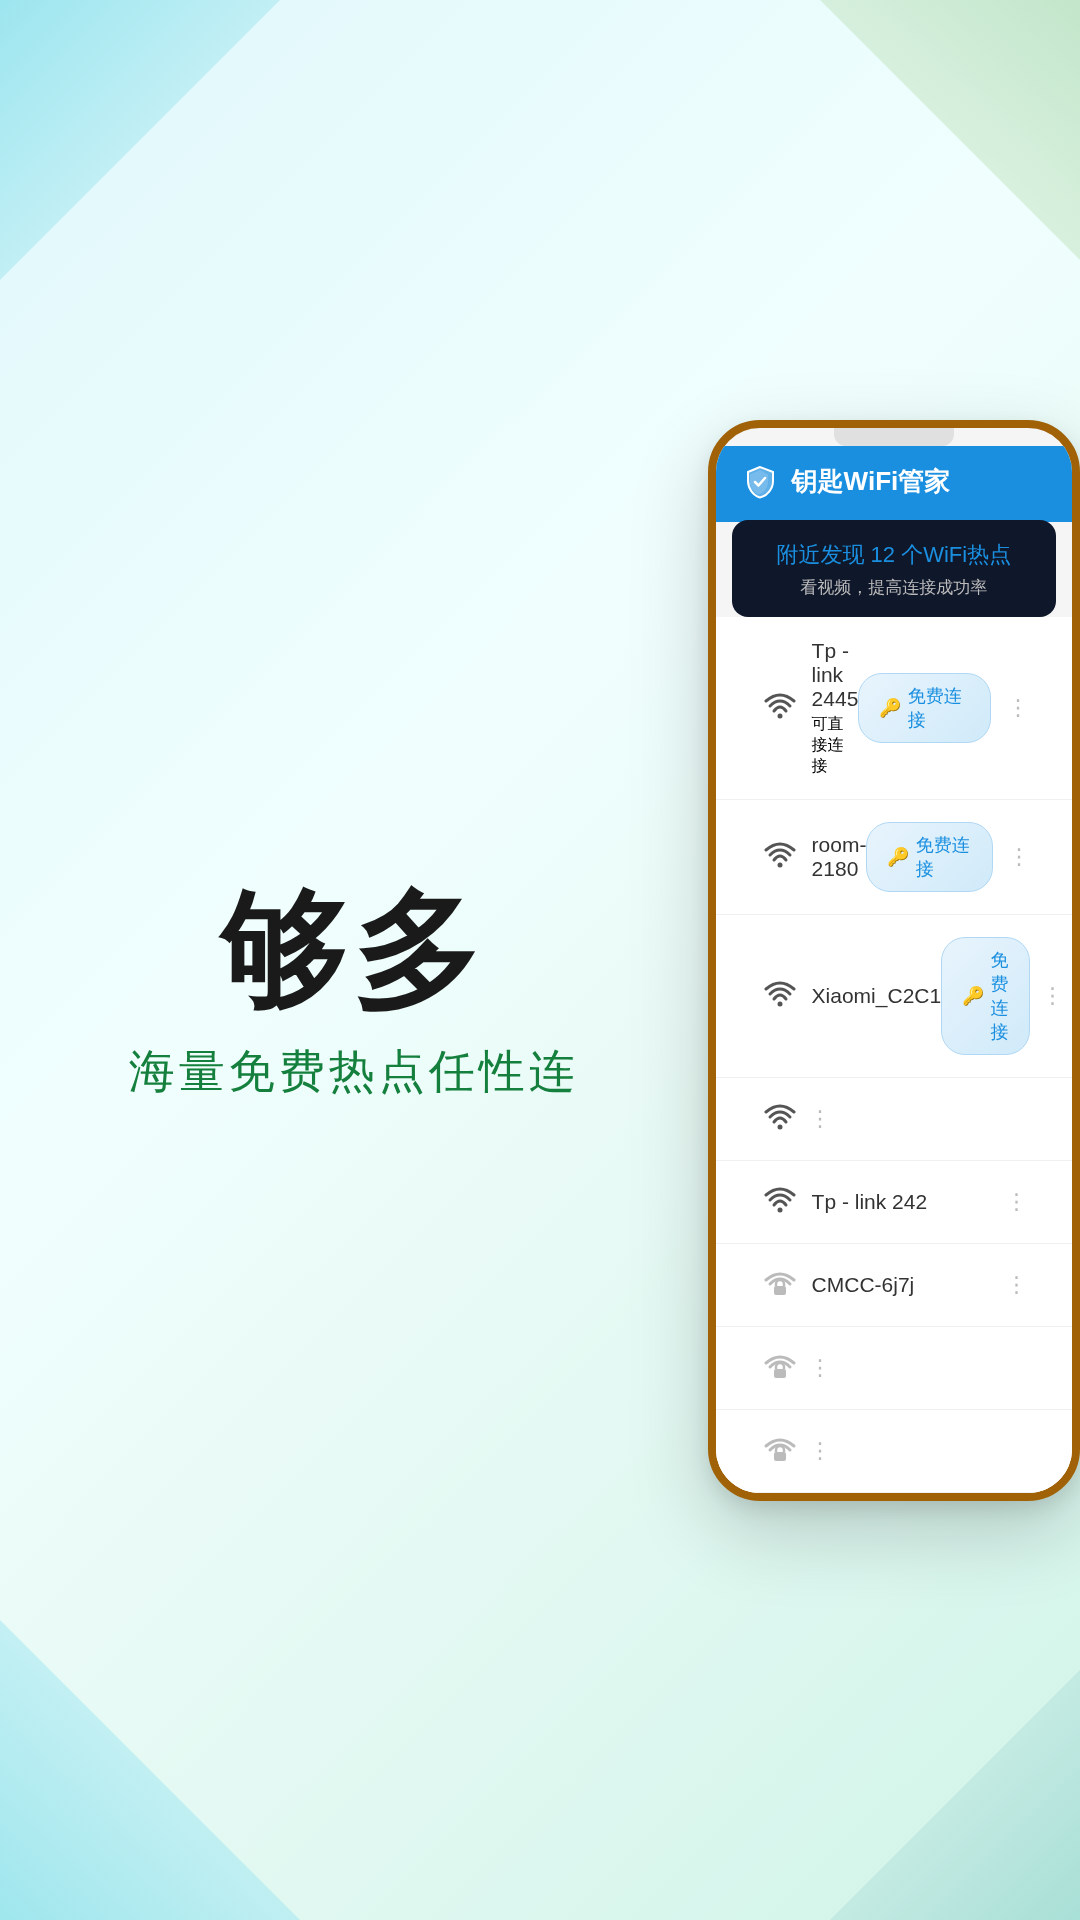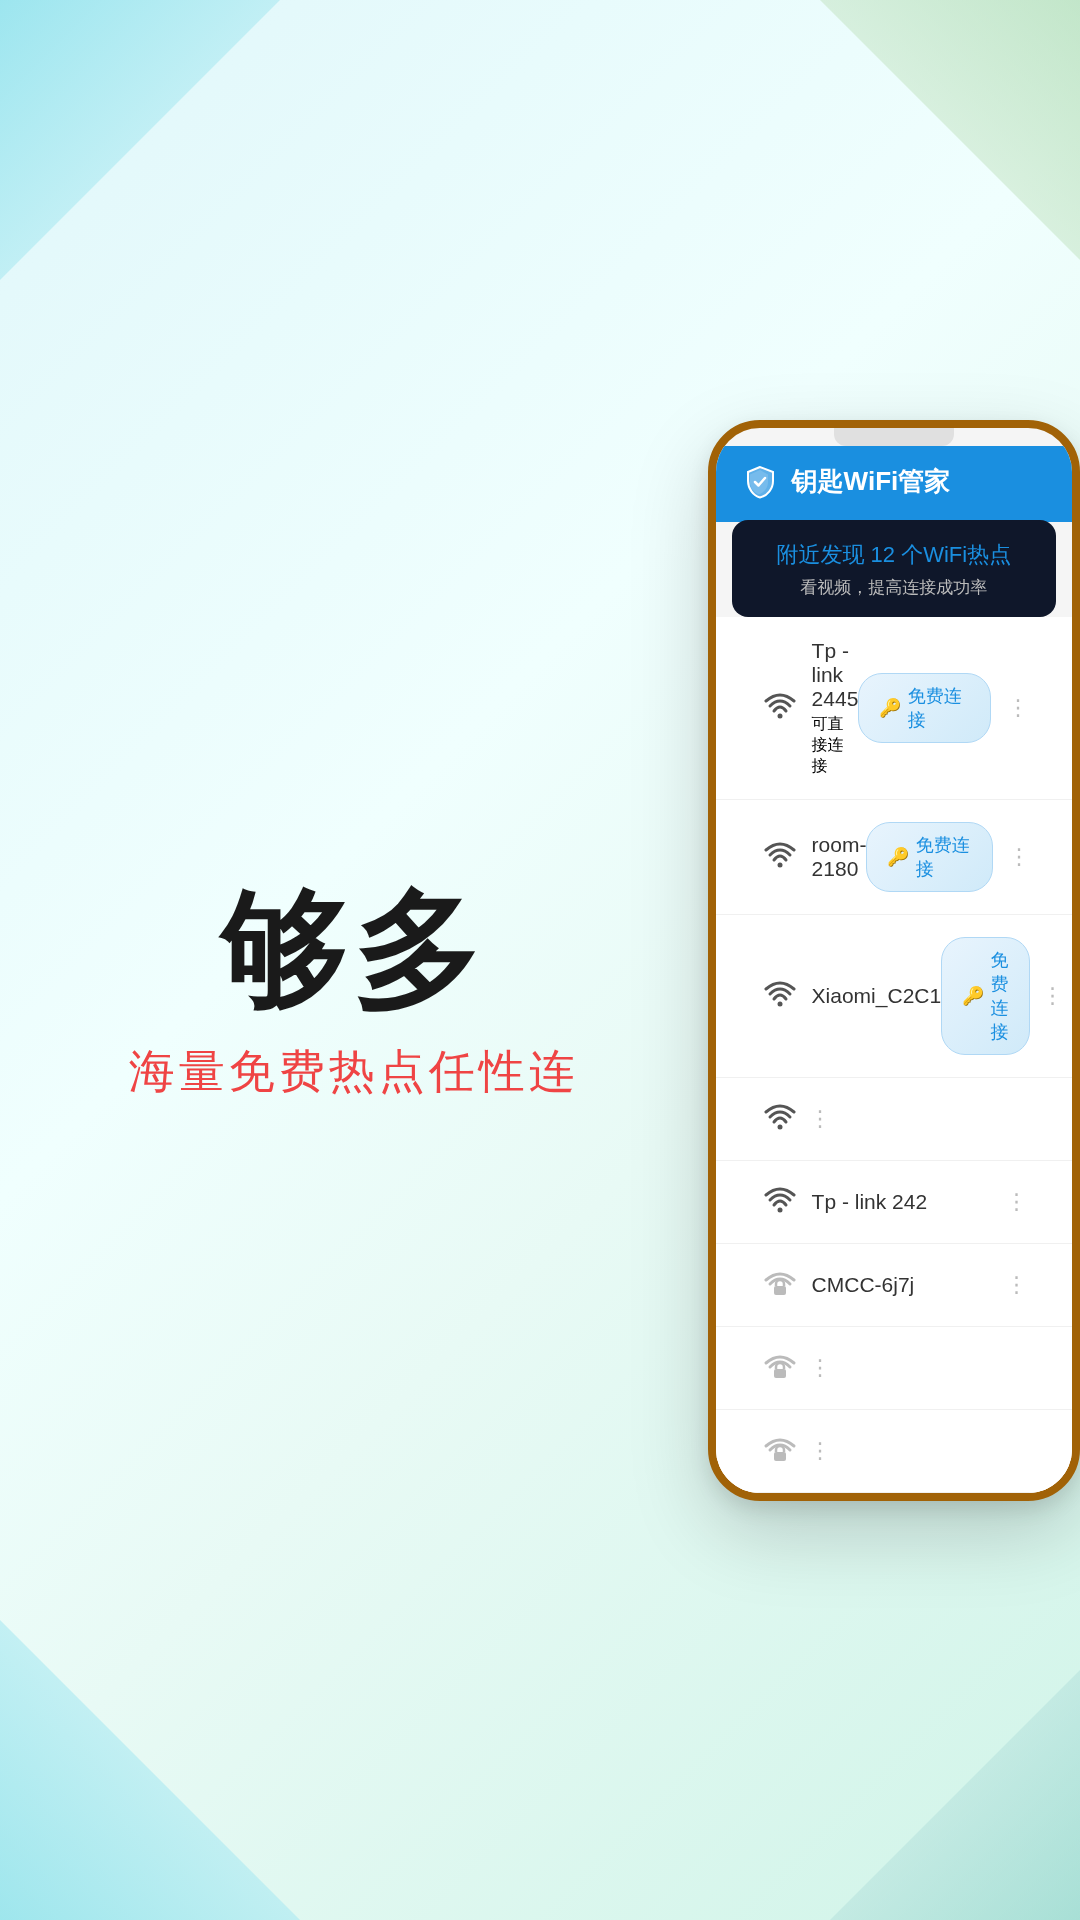--- a/index.html
+++ b/index.html
@@ -67,21 +67,21 @@
     .hero-title {
       font-size: 130px;
       font-weight: 900;
       color: #1a1a1a;
       line-height: 1.1;
       letter-spacing: 4px;
     }
 
     .hero-subtitle {
       font-size: 46px;
-      color: #ef4444;
+      color: #15803d;
       margin-top: 20px;
       letter-spacing: 4px;
       font-weight: 300;
     }
 
     
     .phone-mockup {
       width: 560px;
       background: #f5f5f5;
       border-radius: 52px;

